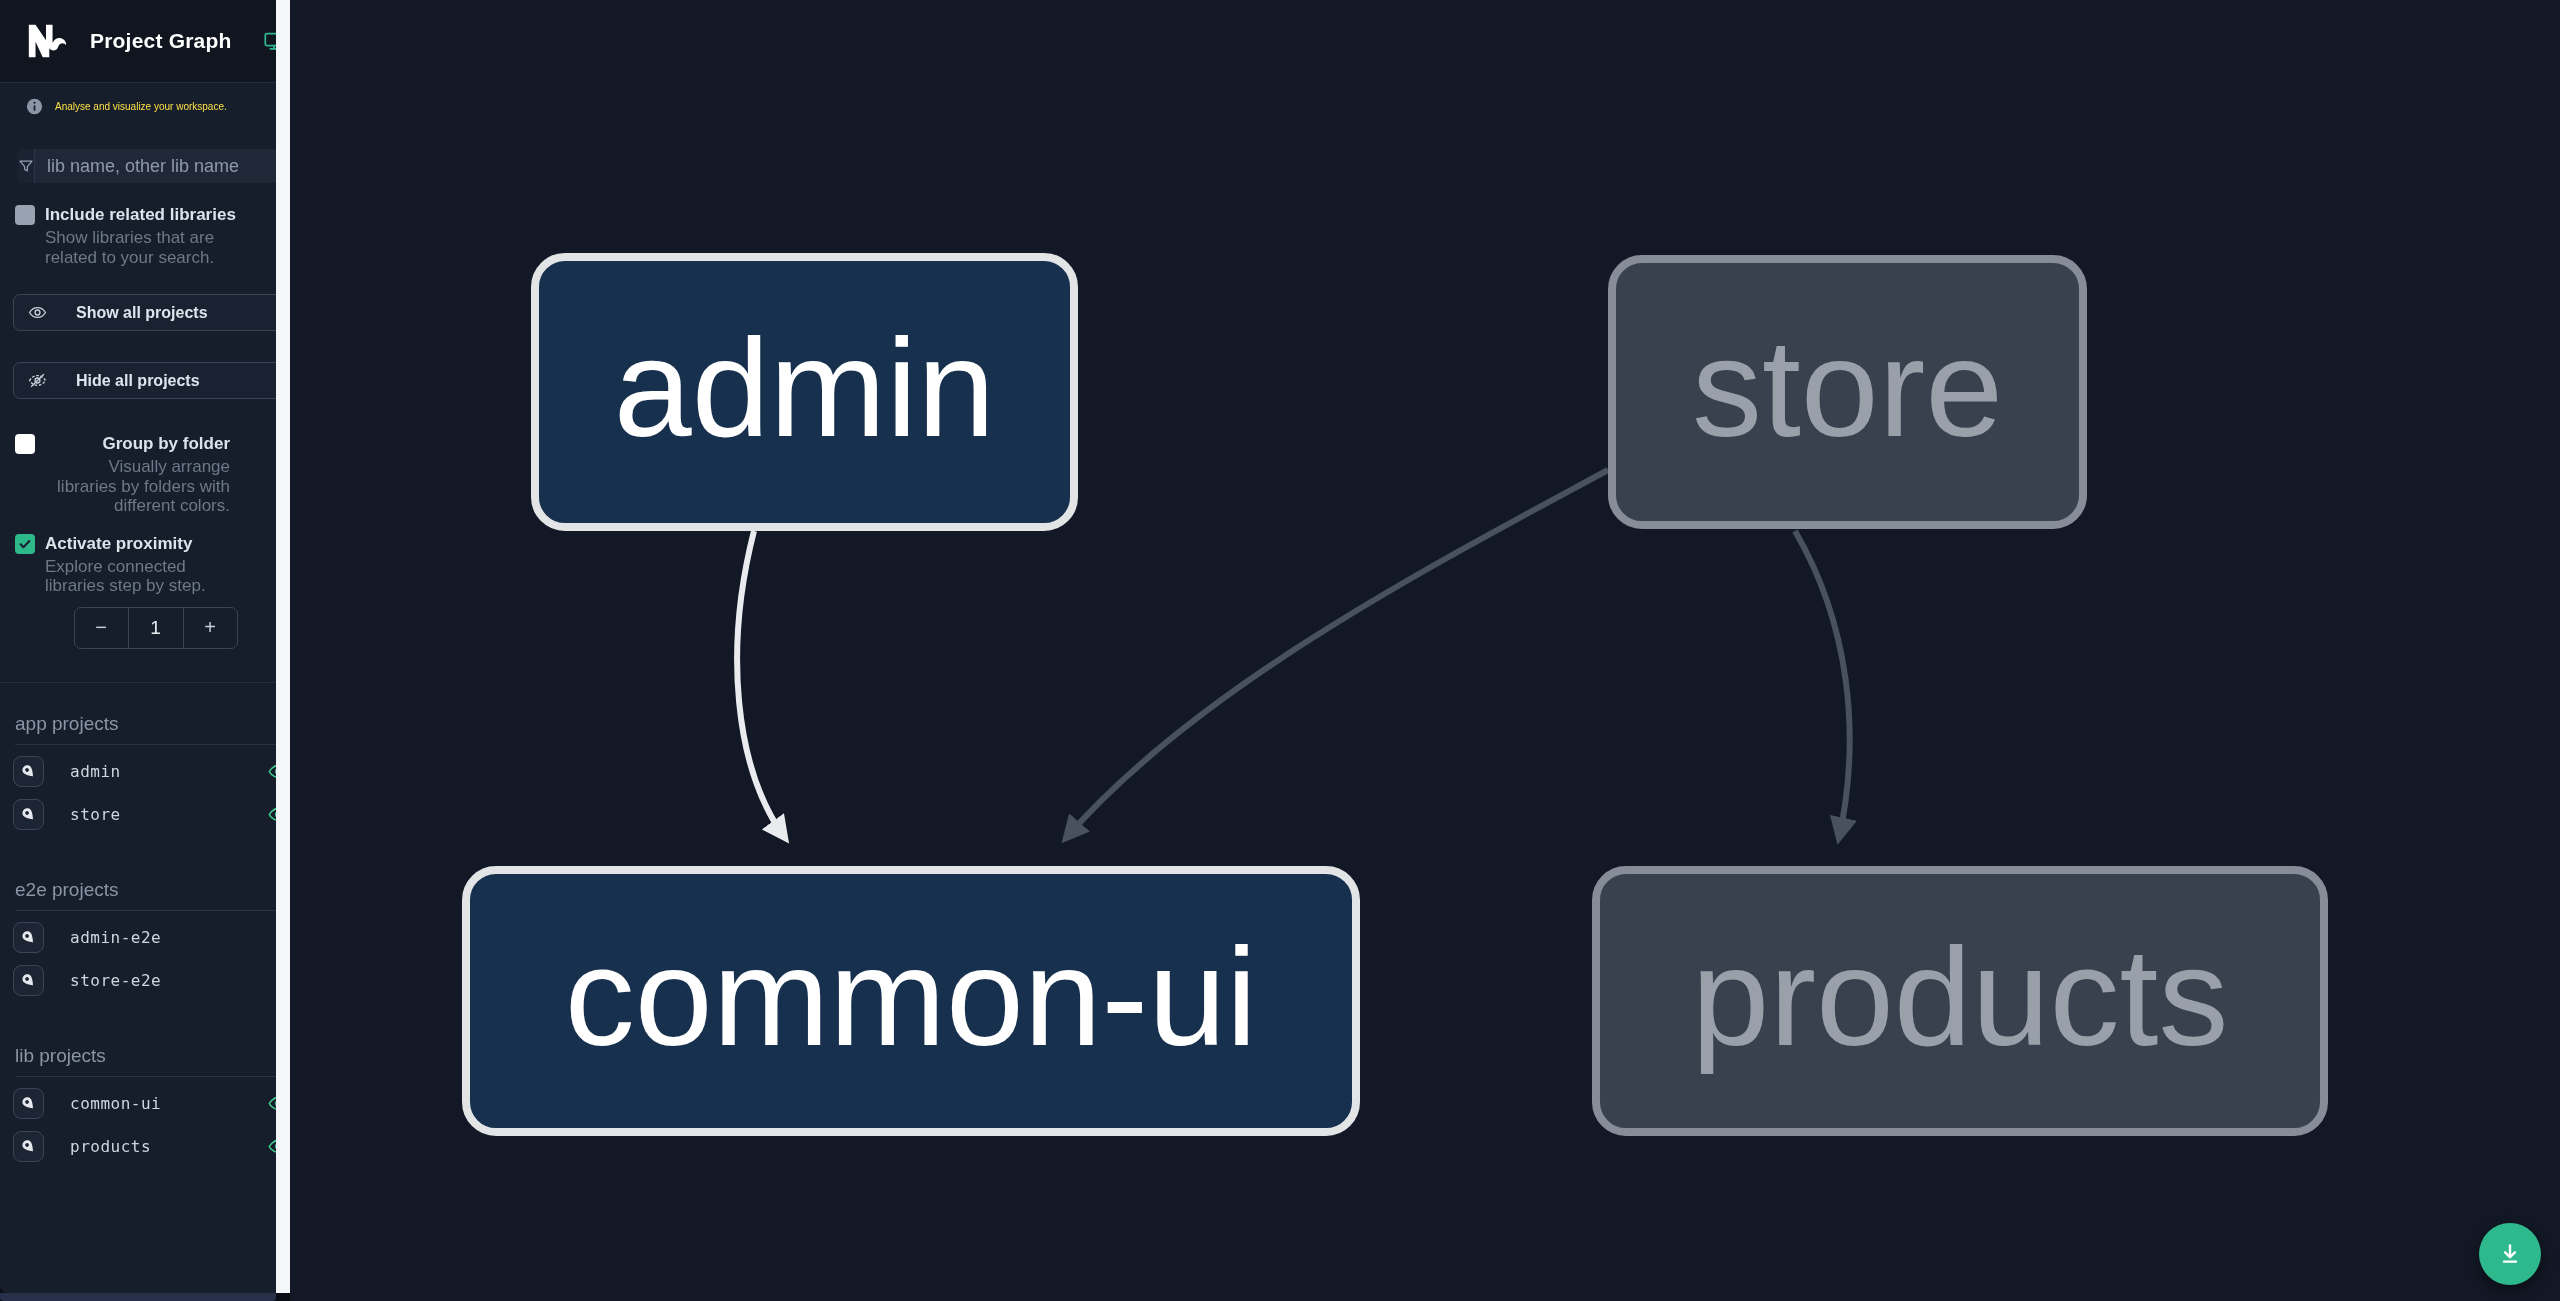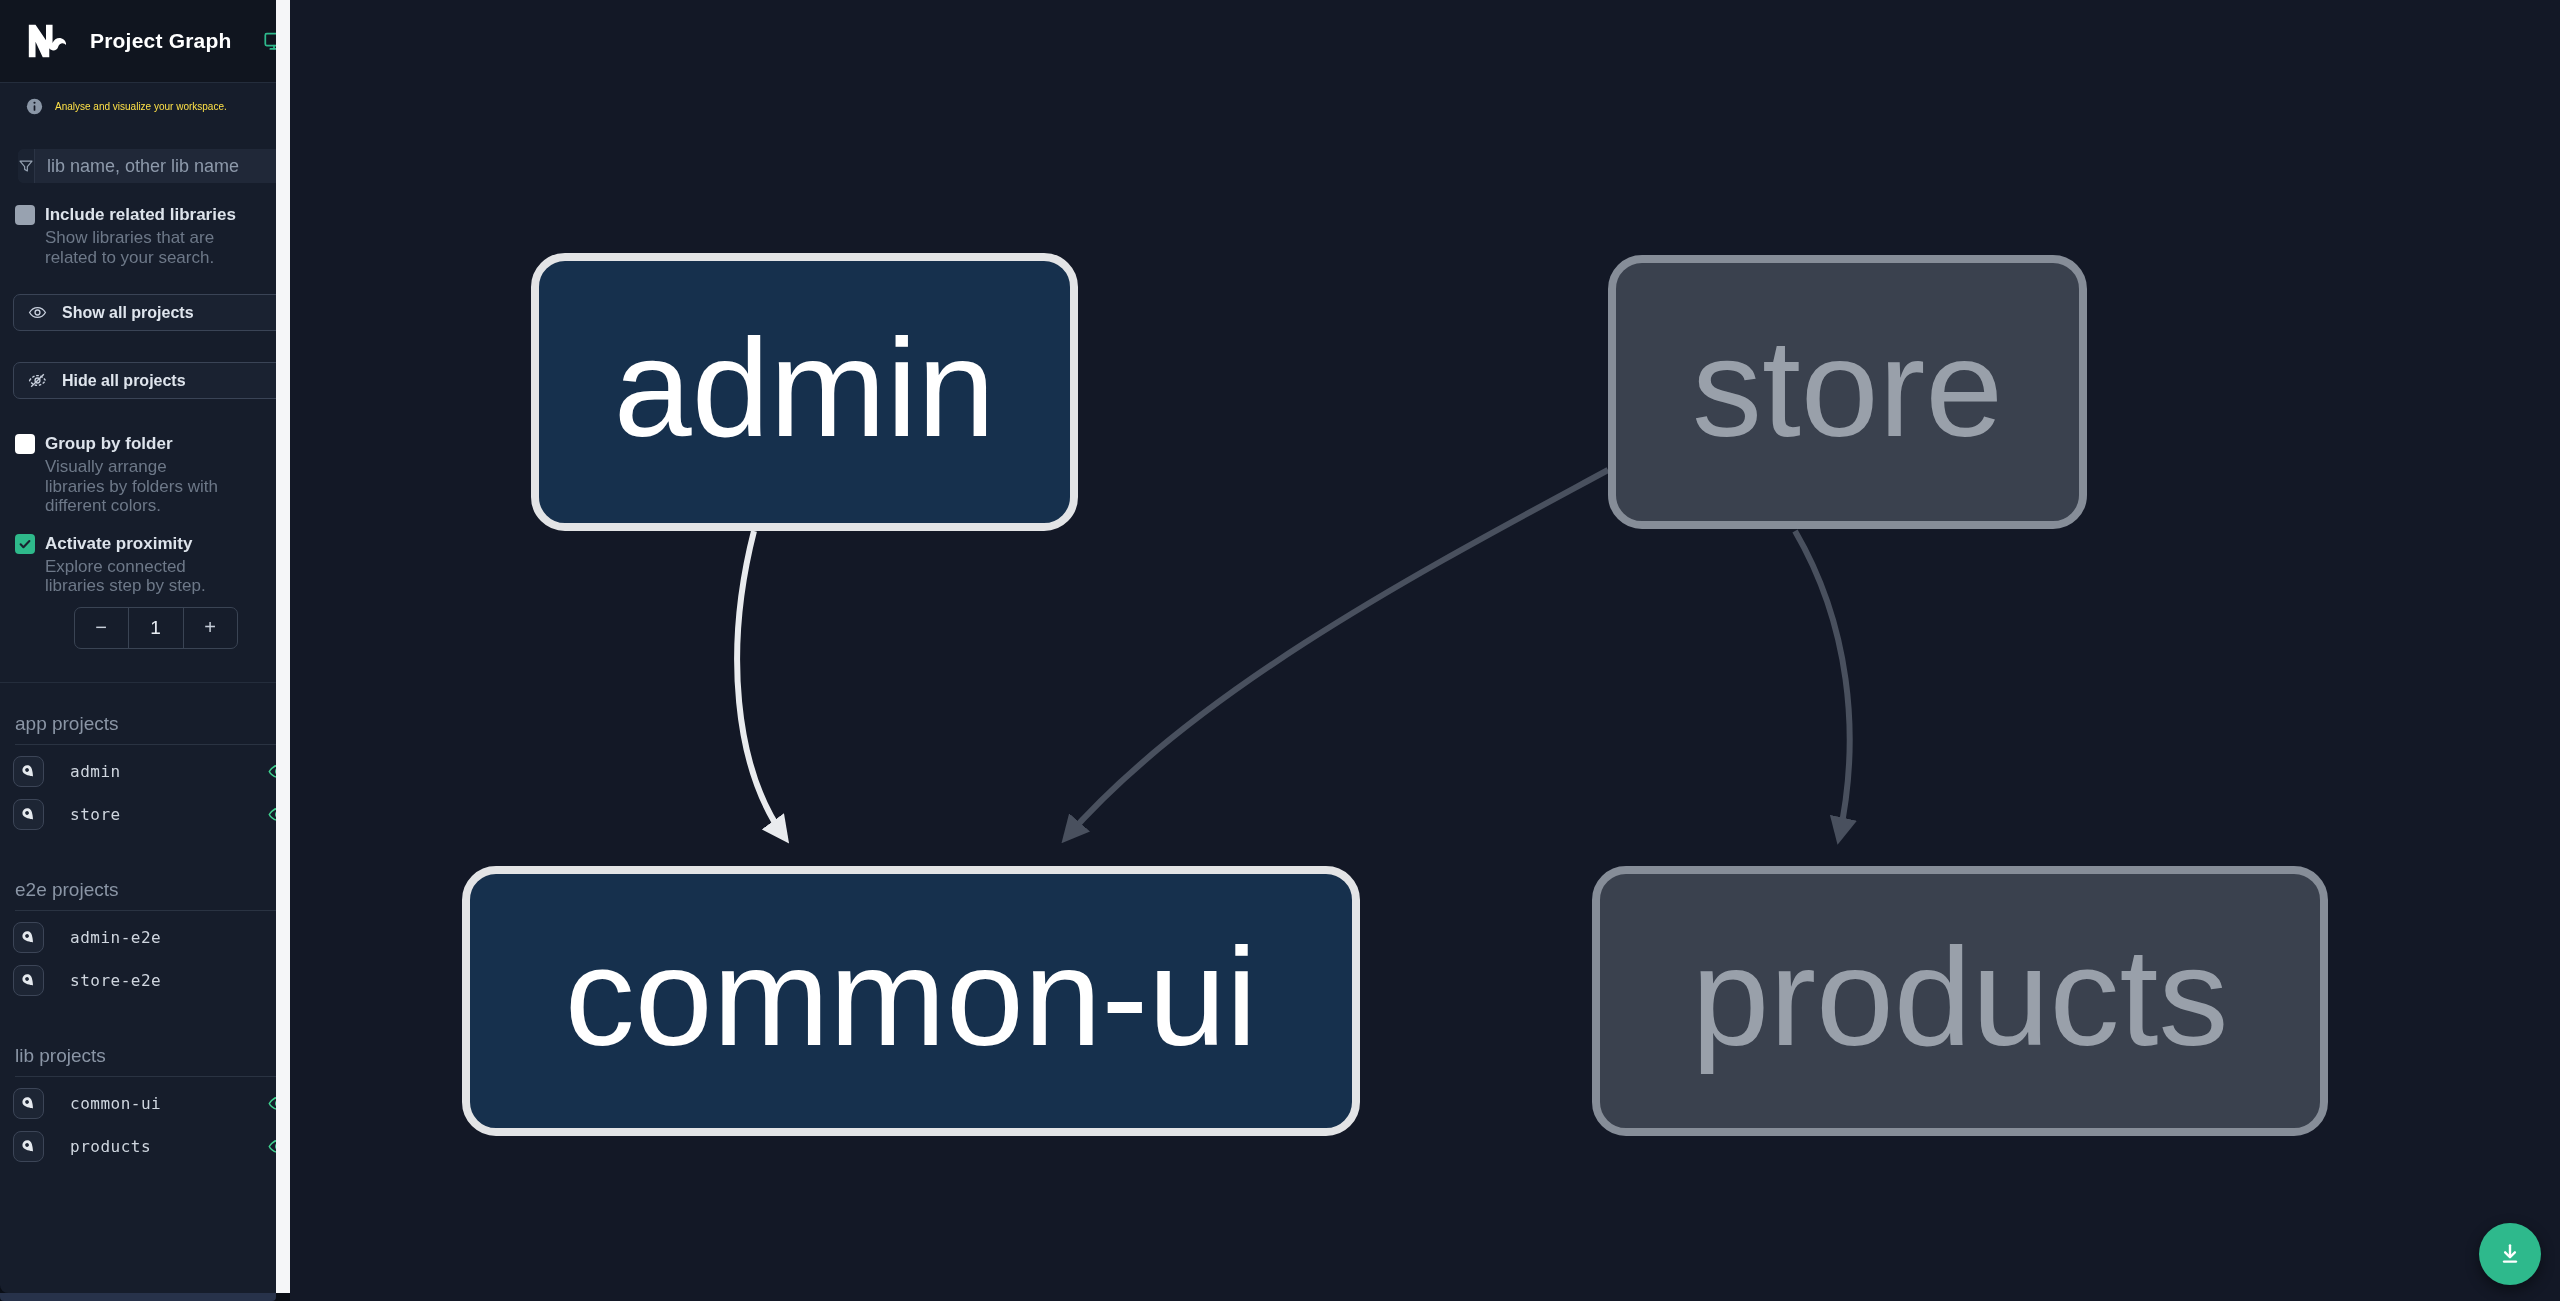--- a/index.html
+++ b/index.html
@@ -45,21 +45,21 @@
   .cbx { width:20px; height:20px; border-radius:4px; flex:0 0 auto; margin-top:1px;
          display:flex; align-items:center; justify-content:center; }
   .cbx.gray  { background:#98a2b0; }
   .cbx.white { background:#ffffff; }
   .cbx.teal  { background:#2eb98b; }
   .cbx svg { width:14px; height:14px; }
   .check-label { color:#dde3eb; font-size:17px; font-weight:600; line-height:21px; }
   .check-desc  { color:#6d7888; font-size:17px; line-height:19.5px; margin-top:3px; }
 
   
-  .sb-btn { display:flex; align-items:center; gap:15px; margin:0 21px 0 13px; height:37px;
+  .sb-btn { display:flex; align-items:center; gap:29px; margin:0 21px 0 13px; height:37px;
             background:#1a2231; border:1px solid #3a4456; border-radius:7px;
             padding:0 14px; cursor:pointer; }
   .sb-btn svg { width:19px; height:19px; flex:0 0 auto; }
   .sb-btn-label { color:#dfe5ed; font-size:16px; font-weight:600; }
 
   
   .stepper { display:flex; width:164px; height:42px; margin:11px auto 0 auto;
              border:1px solid #3a4454; border-radius:7px; overflow:hidden; }
   .stepper > div { display:flex; align-items:center; justify-content:center; }
   .step-btn { width:53px; color:#c7cfda; font-size:20px; cursor:pointer; }
@@ -159,21 +159,21 @@
 
     <div class="sb-btn" style="margin-top:31px;">
       <svg viewBox="0 0 24 24" fill="none" stroke="#c6cedb" stroke-width="1.7">
         <path d="M2 12s3.6-6.2 10-6.2S22 12 22 12s-3.6 6.2-10 6.2S2 12 2 12z" stroke-dasharray="3.2 2.1"></path>
         <circle cx="12" cy="12" r="3.1"></circle>
         <line x1="4" y1="20" x2="20" y2="4"></line>
       </svg>
       <span class="sb-btn-label">Hide all projects</span>
     </div>
 
-    <div class="check-block" style="margin-top:34px;">
+    <div class="check-block" style="margin-top:34px;text-align:right;">
       <span class="cbx white"></span>
       <span>
         <div class="check-label">Group by folder</div>
         <div class="check-desc" style="width:185px;">Visually arrange libraries by folders with different colors.</div>
       </span>
     </div>
 
     <div class="check-block" style="margin-top:17px;">
       <span class="cbx teal">
         <svg viewBox="0 0 16 16">

